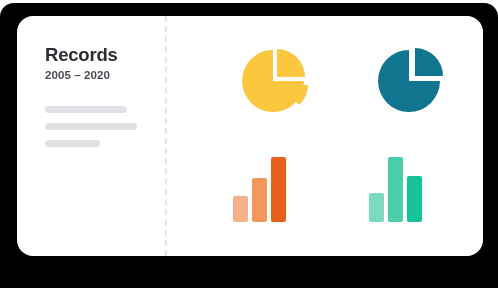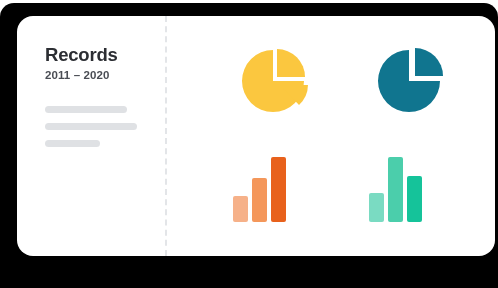--- a/index.html
+++ b/index.html
@@ -28,21 +28,20 @@
   
   #card {
     position: absolute;
     left: 17px;
     top: 16px;
     width: 466px;
     height: 240px;
     background: #ffffff;
     border-radius: 16px;
     overflow: hidden;
-    padding-left: 12px;
   }
 
   
   #divider {
     position: absolute;
     left: 148px;
     top: 0px;
     width: 0px;
     height: 240px;
     border-left: 2px dashed #e3e5e8;
@@ -122,21 +121,21 @@
 </style>
 </head>
 <body>
 
 <div id="frame"></div>
 
 <div id="card">
 
   <div id="left-panel">
     <div id="page-title">Records</div>
-    <div id="date-range">2011 – 2020</div>
+    <div id="date-range">2005 – 2020</div>
     <div class="skel" id="skel-1" style="width: 82px;"></div>
     <div class="skel" id="skel-2" style="width: 92px;"></div>
     <div class="skel" id="skel-3" style="width: 55px;"></div>
   </div>
 
   <div id="divider"></div>
 
   <div id="right-panel">
 
     <div class="viz-cell" id="cell-pie-yellow">

